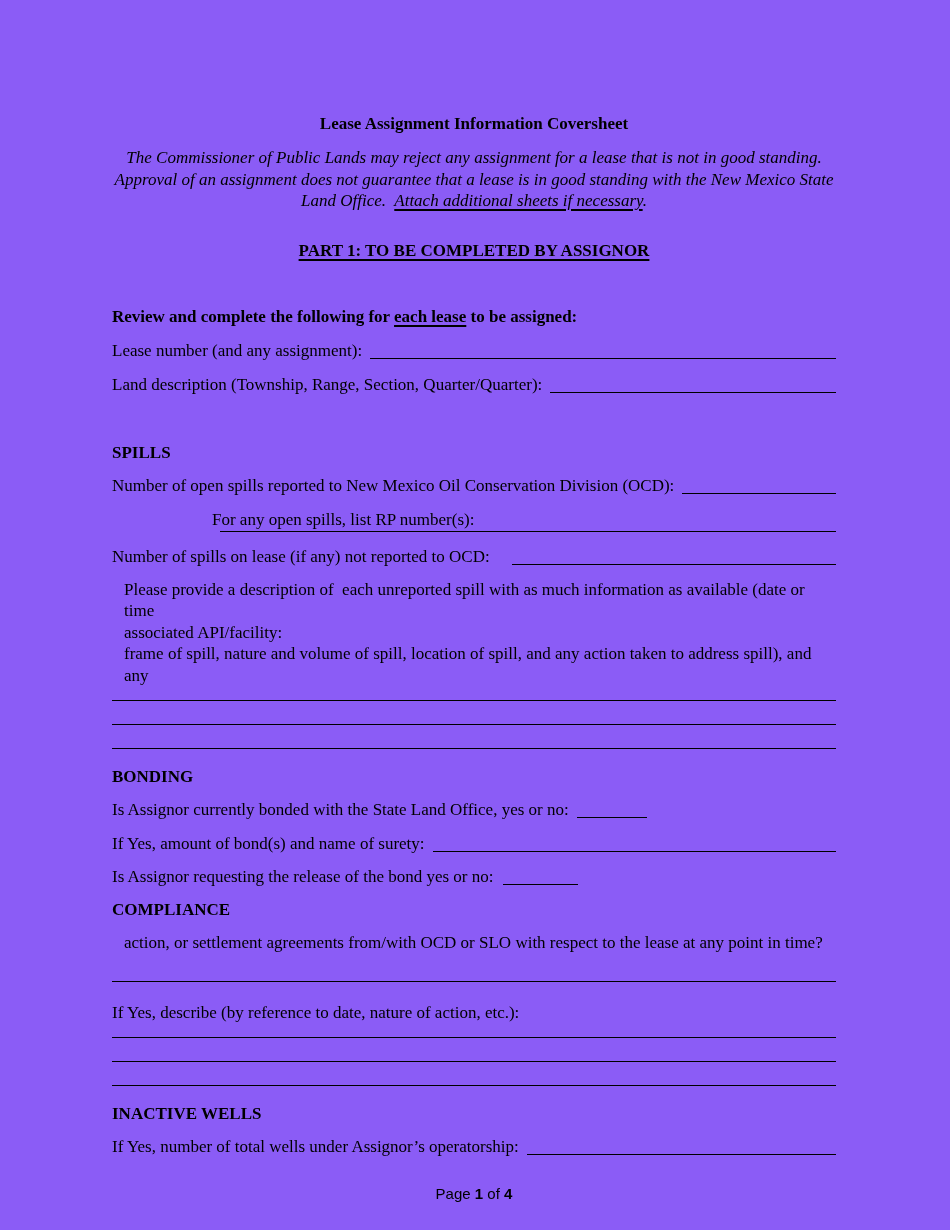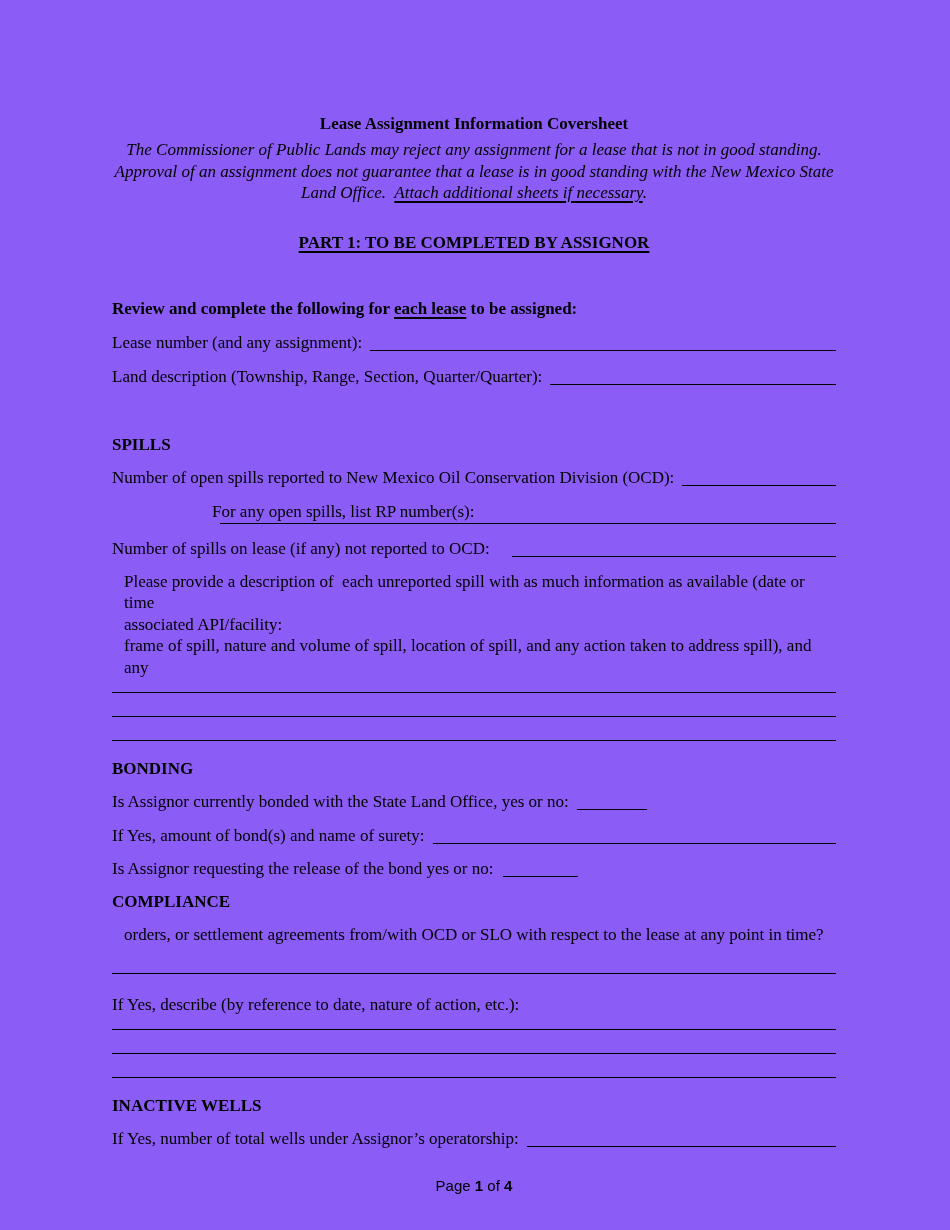--- a/index.html
+++ b/index.html
@@ -12,21 +12,21 @@
     background: #8b5cf6;
     color: #000000;
     font-family: "Liberation Serif", serif;
     font-size: 17px;
     line-height: 22px;
     overflow: hidden;
   }
   .center { text-align: center; }
   .b, .bold { font-weight: bold; }
   .title { font-weight: bold; }
-  .intro { font-style: italic; margin-top: 4px; line-height: 21.5px; }
+  .intro { font-style: italic; margin-top: 12px; line-height: 21.5px; }
   .pline { white-space: pre-wrap; }
   .u { text-decoration: underline; text-decoration-thickness: 1.5px; text-underline-offset: 3px; }
   .part1 { margin-top: 28px; font-weight: bold; }
   .review { margin-top: 44px; font-weight: bold; }
   .heading { font-weight: bold; }
   .row { display: flex; }
   .lbl { white-space: pre; }
   .fill {
     flex: 1 1 auto;
     border-bottom: 1.5px solid #000;
@@ -124,21 +124,21 @@
   </div>
 
   <div class="row mt11">
     <span class="lbl">Is Assignor requesting the release of the bond yes or no:</span>
     <span class="fill short75"></span>
   </div>
 
   <div class="heading mt11">COMPLIANCE</div>
 
   <div class="para mt11">
-    <div class="pline">orders, or settlement agreements from/with OCD or SLO with respect to the lease at any point in time?</div>
+    <div class="pline">action, or settlement agreements from/with OCD or SLO with respect to the lease at any point in time?</div>
   </div>
 
   <div class="rule h27"></div>
 
   <div class="row mt20">
     <span class="lbl">If Yes, describe (by reference to date, nature of action, etc.):</span>
   </div>
 
   <div>
     <div class="rule h13"></div>

